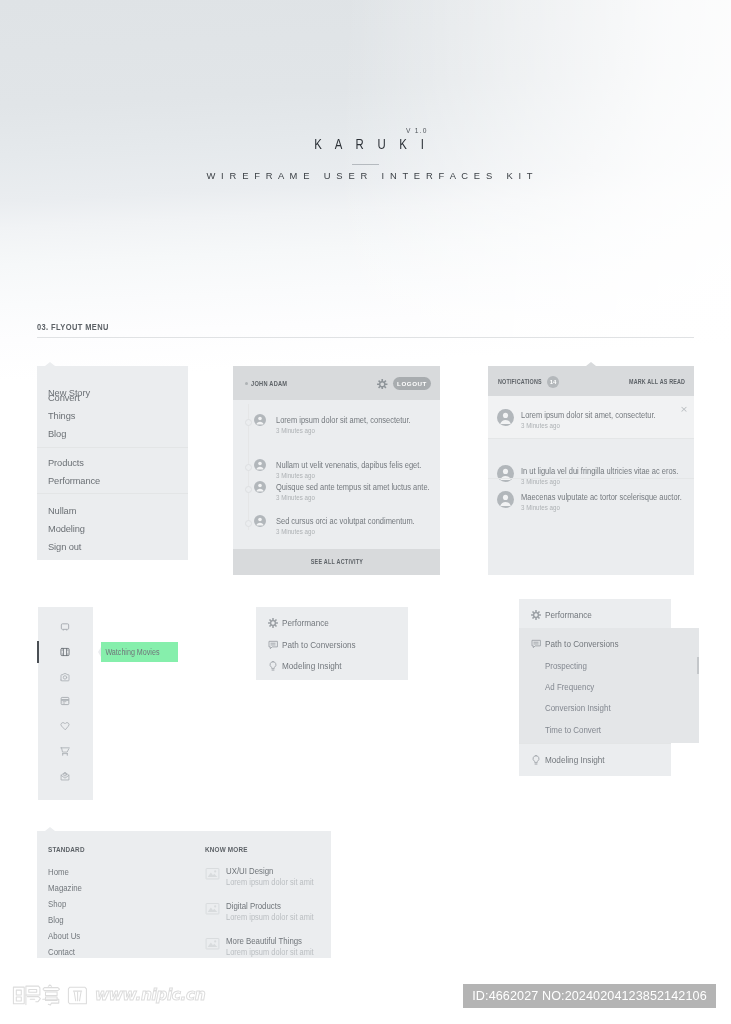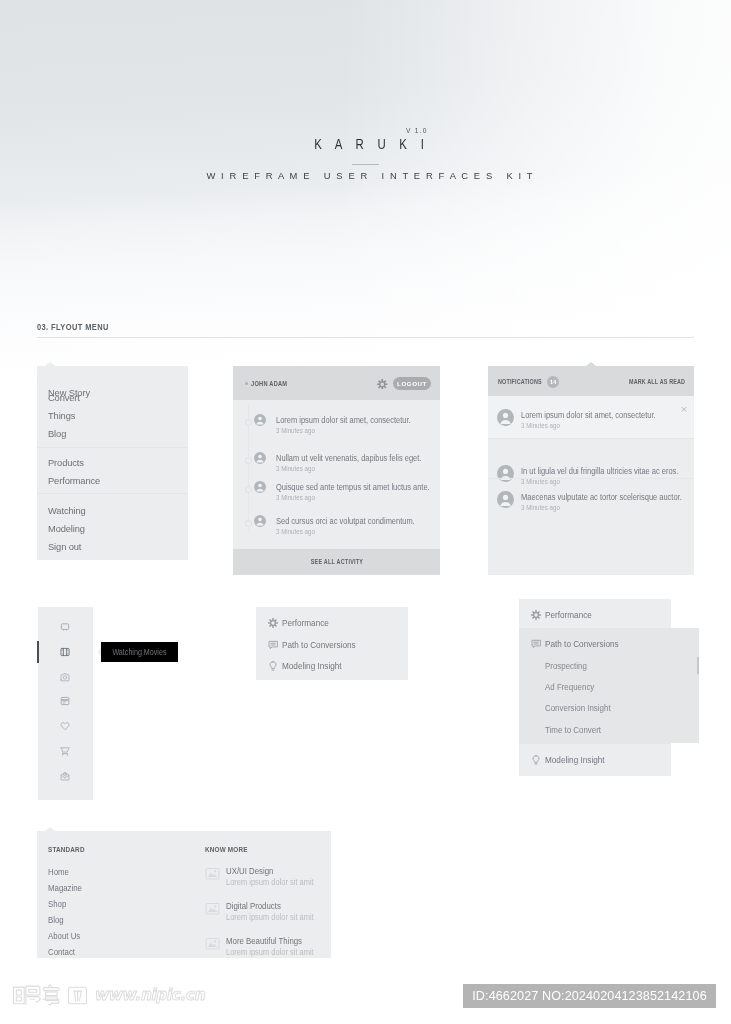--- a/index.html
+++ b/index.html
@@ -87,22 +87,22 @@
   #notif .x{position:absolute;left:192px;top:8px;font-size:9.5px;color:#b9bdc0;line-height:9.5px;font-family:"DejaVu Sans",sans-serif;}
   #notif .sep{position:absolute;left:0;width:206px;height:1px;background:#e4e6e7;}
 
   
   #rail{left:38px;top:607px;width:55px;height:193px;background:#ebedef;}
   #rail .ico{position:absolute;left:22px;width:10px;height:10px;}
   #rail .ico svg{width:10px;height:10px;display:block;}
   #rail .active{position:absolute;left:-1.5px;top:34px;width:2px;height:22px;background:#4a4f54;}
 
   
-  #tip{position:absolute;left:101px;top:642px;width:77px;height:20px;background:#000000;
-       text-align:center;line-height:20px;font-size:8.3px;color:#70757a;white-space:nowrap;}
+  #tip{position:absolute;left:101px;top:642px;width:77px;height:20px;background:#86efac;
+       text-align:left;line-height:20px;font-size:8.3px;color:#70757a;white-space:nowrap;}
   #tip span{display:inline-block;transform:scaleX(0.86);}
   #tip .arr{position:absolute;left:-3px;top:5px;width:0;height:0;
        border-top:5px solid transparent;border-bottom:5px solid transparent;border-right:3px solid #ebedef;}
 
   
   #menu1{left:256px;top:607px;width:152px;height:73px;background:#ebedef;}
   #menu1 .it{position:absolute;left:0;width:152px;height:21px;}
   #menu1 .lb{position:absolute;left:26px;top:0;font-size:9.3px;color:#73787d;white-space:nowrap;
         transform:scaleX(0.88);transform-origin:left top;}
   #menu1 .ic{position:absolute;left:12px;top:0;width:10px;height:10px;color:#9ba0a5;}
@@ -168,21 +168,21 @@
 <div class="panel" id="accmenu">
   <div class="ptr"></div>
   <div class="item" style="top:22px">New Story</div>
   <div class="item" style="top:27px">Convert</div>
   <div class="item" style="top:45px">Things</div>
   <div class="item" style="top:63px">Blog</div>
   <div class="div" style="top:81px"></div>
   <div class="item" style="top:92px">Products</div>
   <div class="item" style="top:110px">Performance</div>
   <div class="div" style="top:127px"></div>
-  <div class="item" style="top:140px">Watching</div>
+  <div class="item" style="top:140px">Nullam</div>
   <div class="item" style="top:158px">Modeling</div>
   <div class="item" style="top:176px">Sign out</div>
 </div>
 
 <div class="panel" id="activity">
   <div class="hdr"></div>
   <div class="dot"></div>
   <div class="name">JOHN ADAM</div>
   <div class="gear">
     <svg width="10.5" height="10.5" viewBox="0 0 24 24">
@@ -194,21 +194,21 @@
   <div class="row" style="top:50px">
     <div class="mark"></div>
     <div class="av"><svg width="12" height="12" viewBox="0 0 24 24">
           <circle cx="12" cy="12" r="12" fill="#b2b7bb"></circle>
           <circle cx="12" cy="9" r="3.6" fill="#f2f3f4"></circle>
           <path d="M4.6 21.2c1.1-3.6 3.9-5.6 7.4-5.6s6.3 2 7.4 5.6z" fill="#f2f3f4"></path>
         </svg></div>
     <div class="txt">Lorem ipsum dolor sit amet, consectetur.</div>
     <div class="tm">3 Minutes ago</div>
   </div>
-  <div class="row" style="top:88px">
+  <div class="row" style="top:95px">
     <div class="mark"></div>
     <div class="av"><svg width="12" height="12" viewBox="0 0 24 24">
           <circle cx="12" cy="12" r="12" fill="#b2b7bb"></circle>
           <circle cx="12" cy="9" r="3.6" fill="#f2f3f4"></circle>
           <path d="M4.6 21.2c1.1-3.6 3.9-5.6 7.4-5.6s6.3 2 7.4 5.6z" fill="#f2f3f4"></path>
         </svg></div>
     <div class="txt">Nullam ut velit venenatis, dapibus felis eget.</div>
     <div class="tm">3 Minutes ago</div>
   </div>
   <div class="row" style="top:117px">

